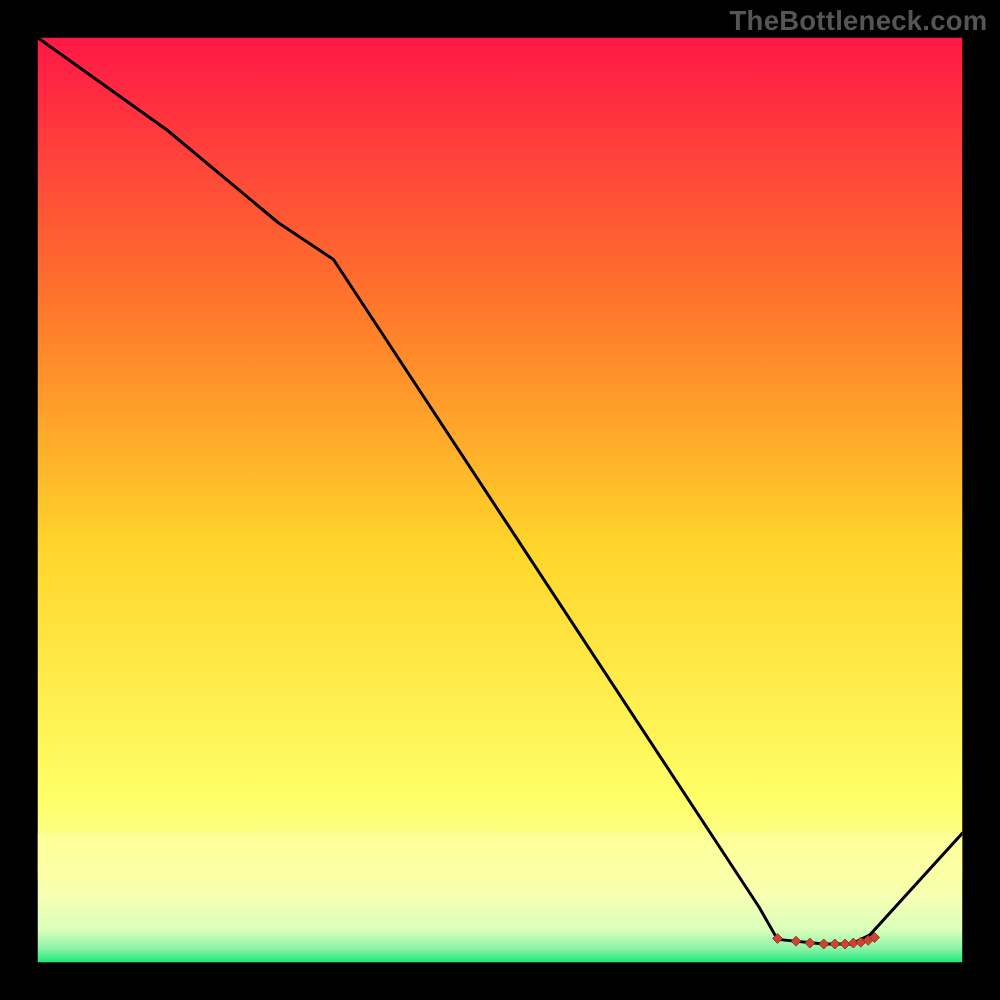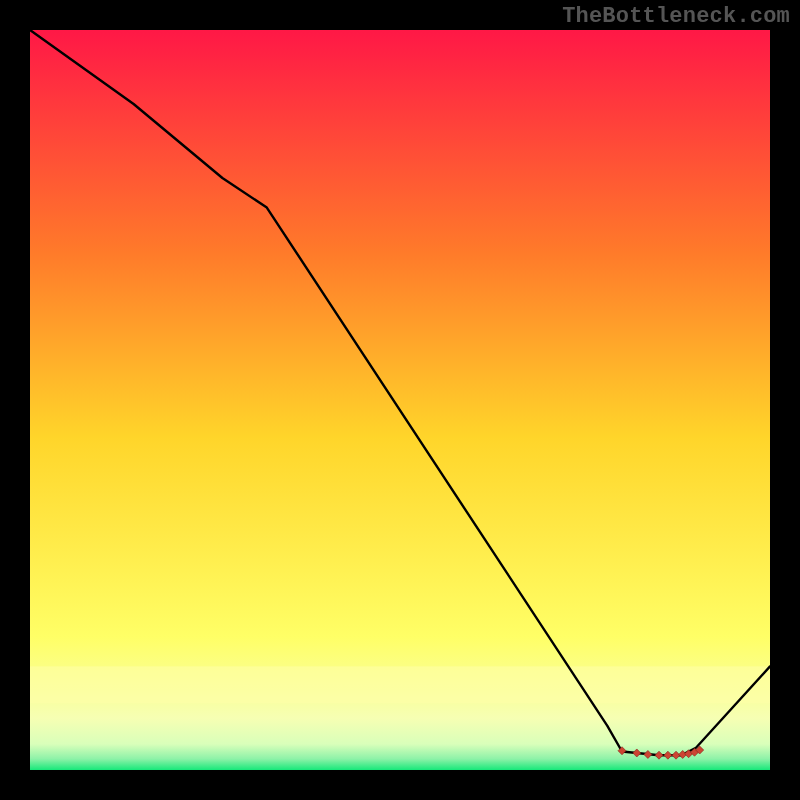--- a/index.html
+++ b/index.html
@@ -19,21 +19,20 @@
   }
   .watermark {
     position: absolute;
     top: 4px;
     right: 10px;
     color: #555;
     font-size: 22px;
     font-weight: 600;
     letter-spacing: 0.2px;
     user-select: none;
-    font-family: Liberation Mono, monospace;
   }
   .plot {
     position: absolute;
     left: 30px;
     top: 30px;
     width: 740px;
     height: 740px;
   }
   .plot svg {
     display: block;

